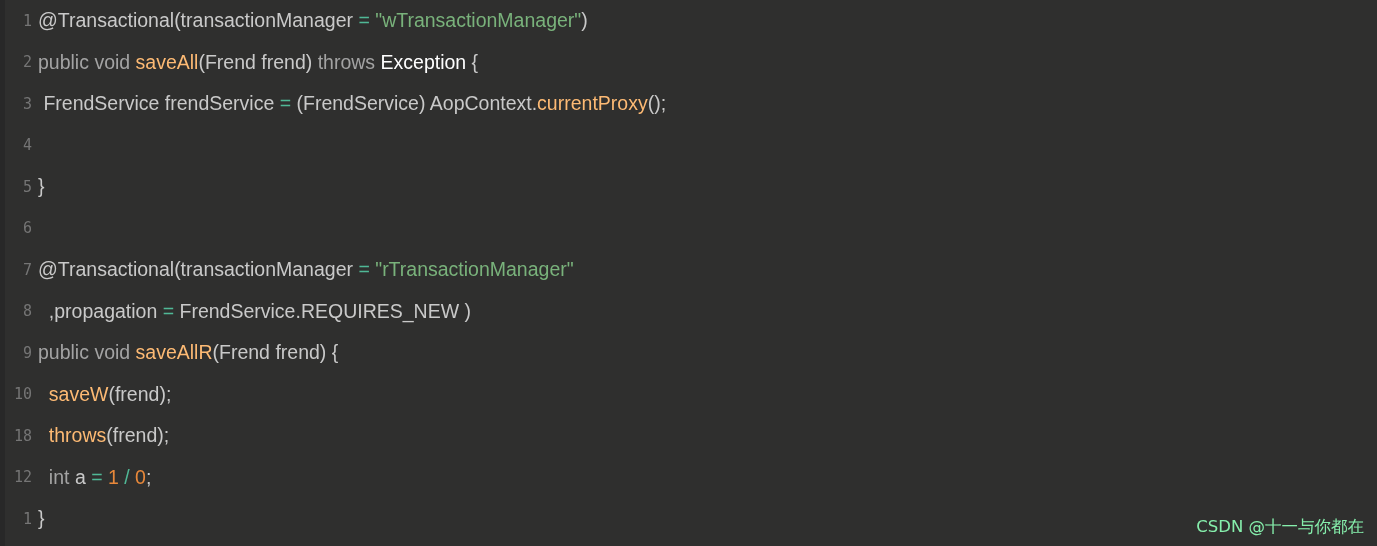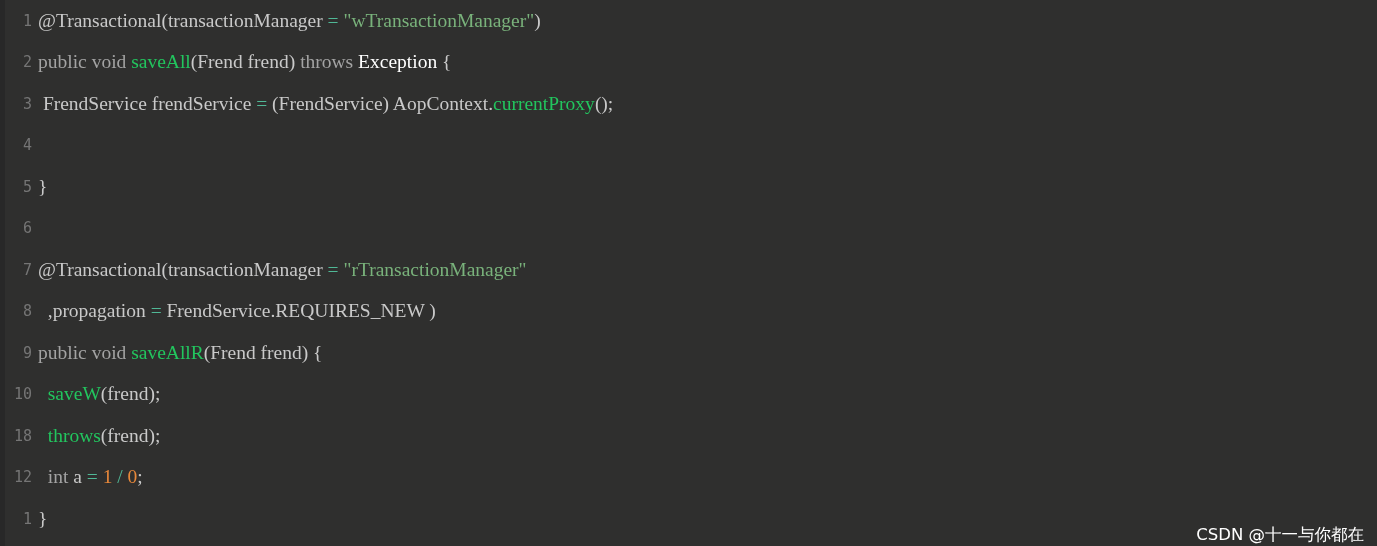--- a/index.html
+++ b/index.html
@@ -56,37 +56,37 @@
     font-size: 15px;
     font-family: "DejaVu Sans Mono", "Liberation Mono", monospace;
     user-select: none;
   }
 
   .line-content {
     flex: 1 1 auto;
     font-size: 19.5px;
     letter-spacing: 0px;
     color: #c8c8c8;
-    font-family: Liberation Serif, serif;
+    font-family: Liberation Sans, sans-serif;
   }
 
   
   .tok-plain    { color: #c9c9c9; }
   .tok-keyword  { color: #a3a3a3; }
-  .tok-method   { color: #22c55e; }
+  .tok-method   { color: #fdba74; }
   .tok-string   { color: #79b27b; }
   .tok-operator { color: #50b896; }
   .tok-type     { color: #ffffff; }
   .tok-number   { color: #e8883a; }
 
   #watermark {
     position: absolute;
     right: 13px;
-    bottom: 0;
-    color: #ffffff;
+    bottom: 8px;
+    color: #86efac;
     font-size: 16.5px;
     font-family: "DejaVu Sans", "Liberation Sans", sans-serif;
     white-space: pre;
     user-select: none;
   }
 </style>
 </head>
 <body>
 
 <div id="editor">

